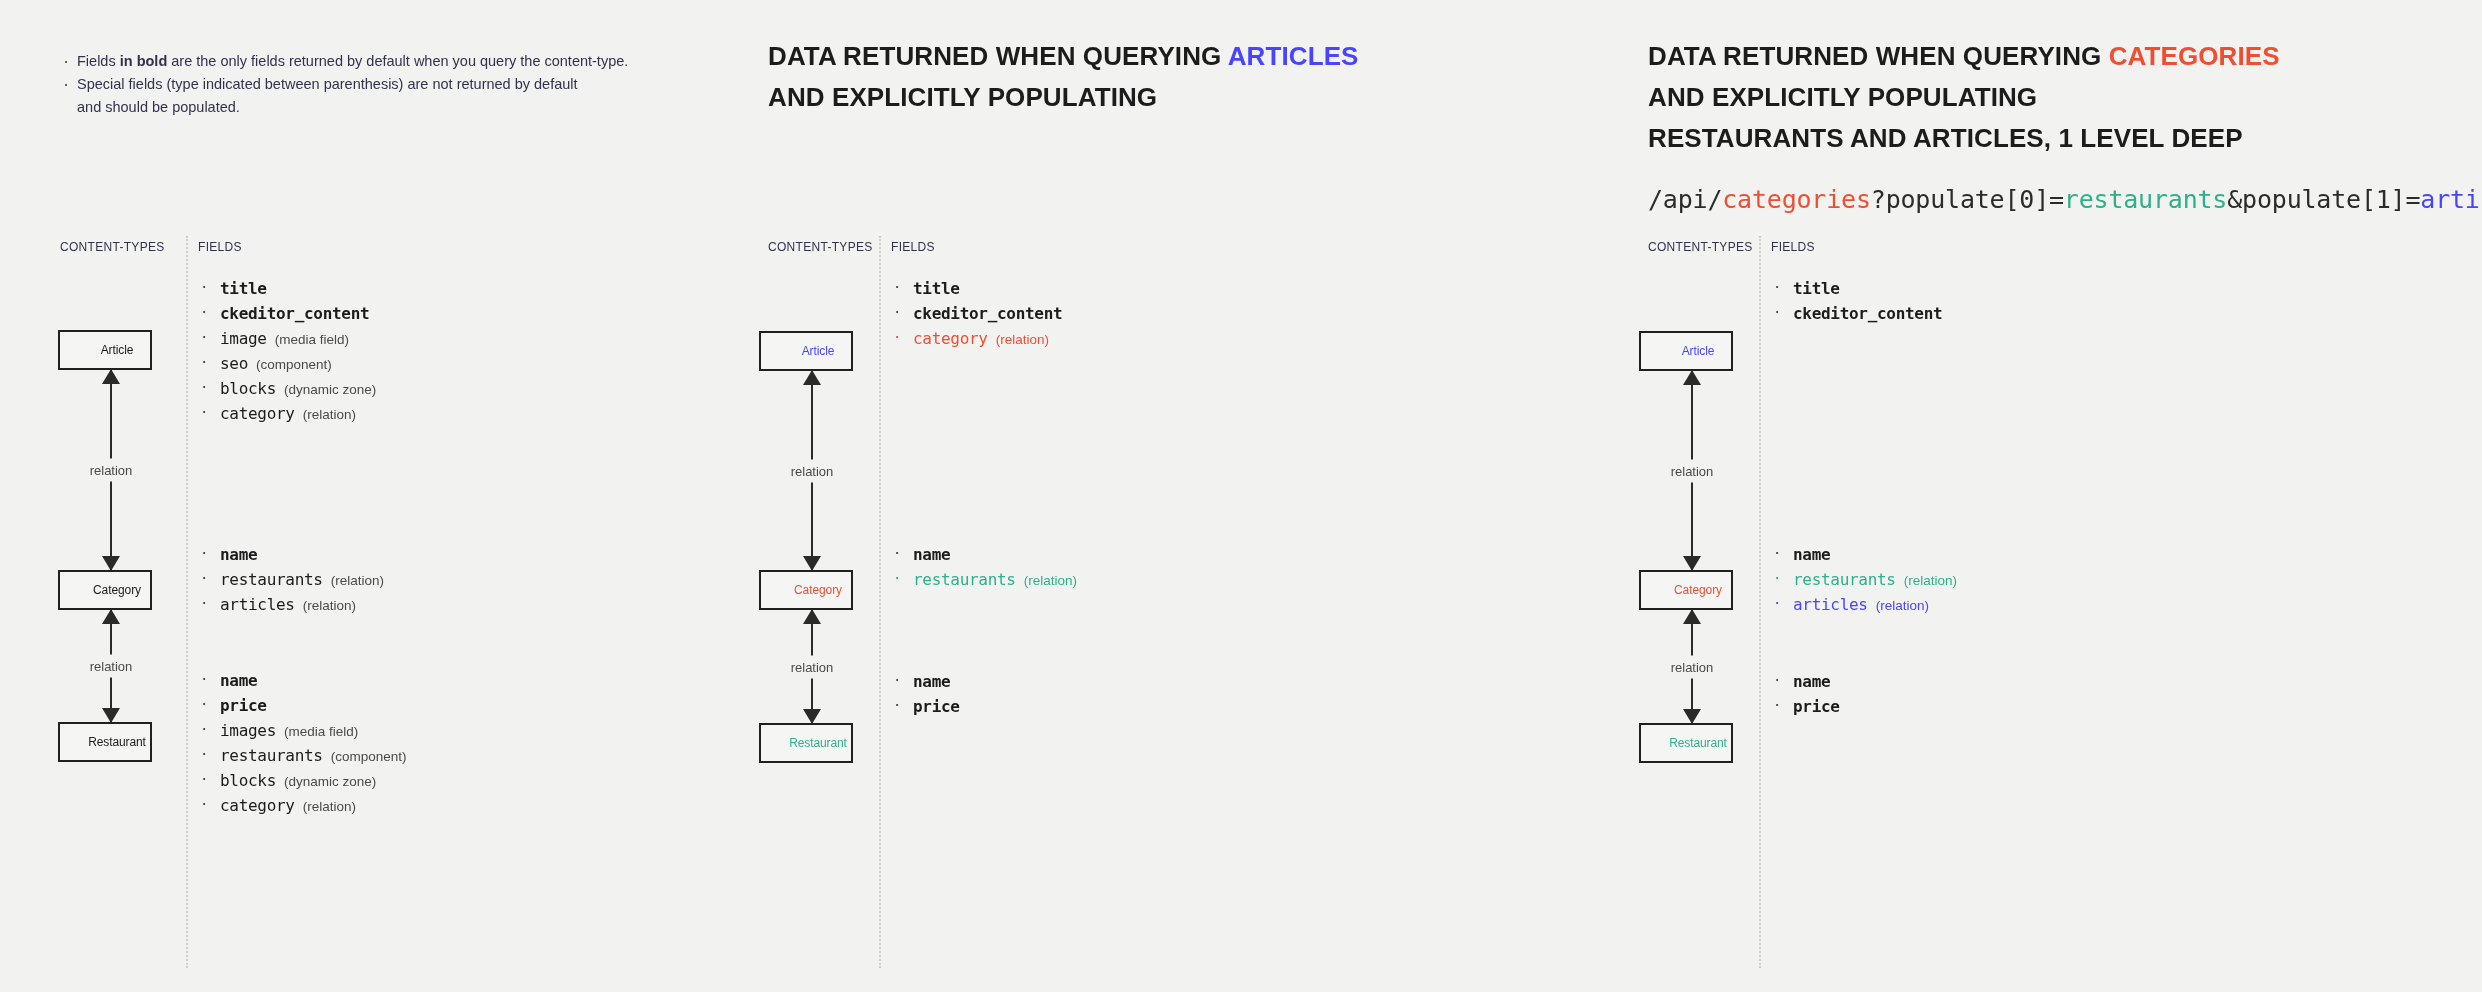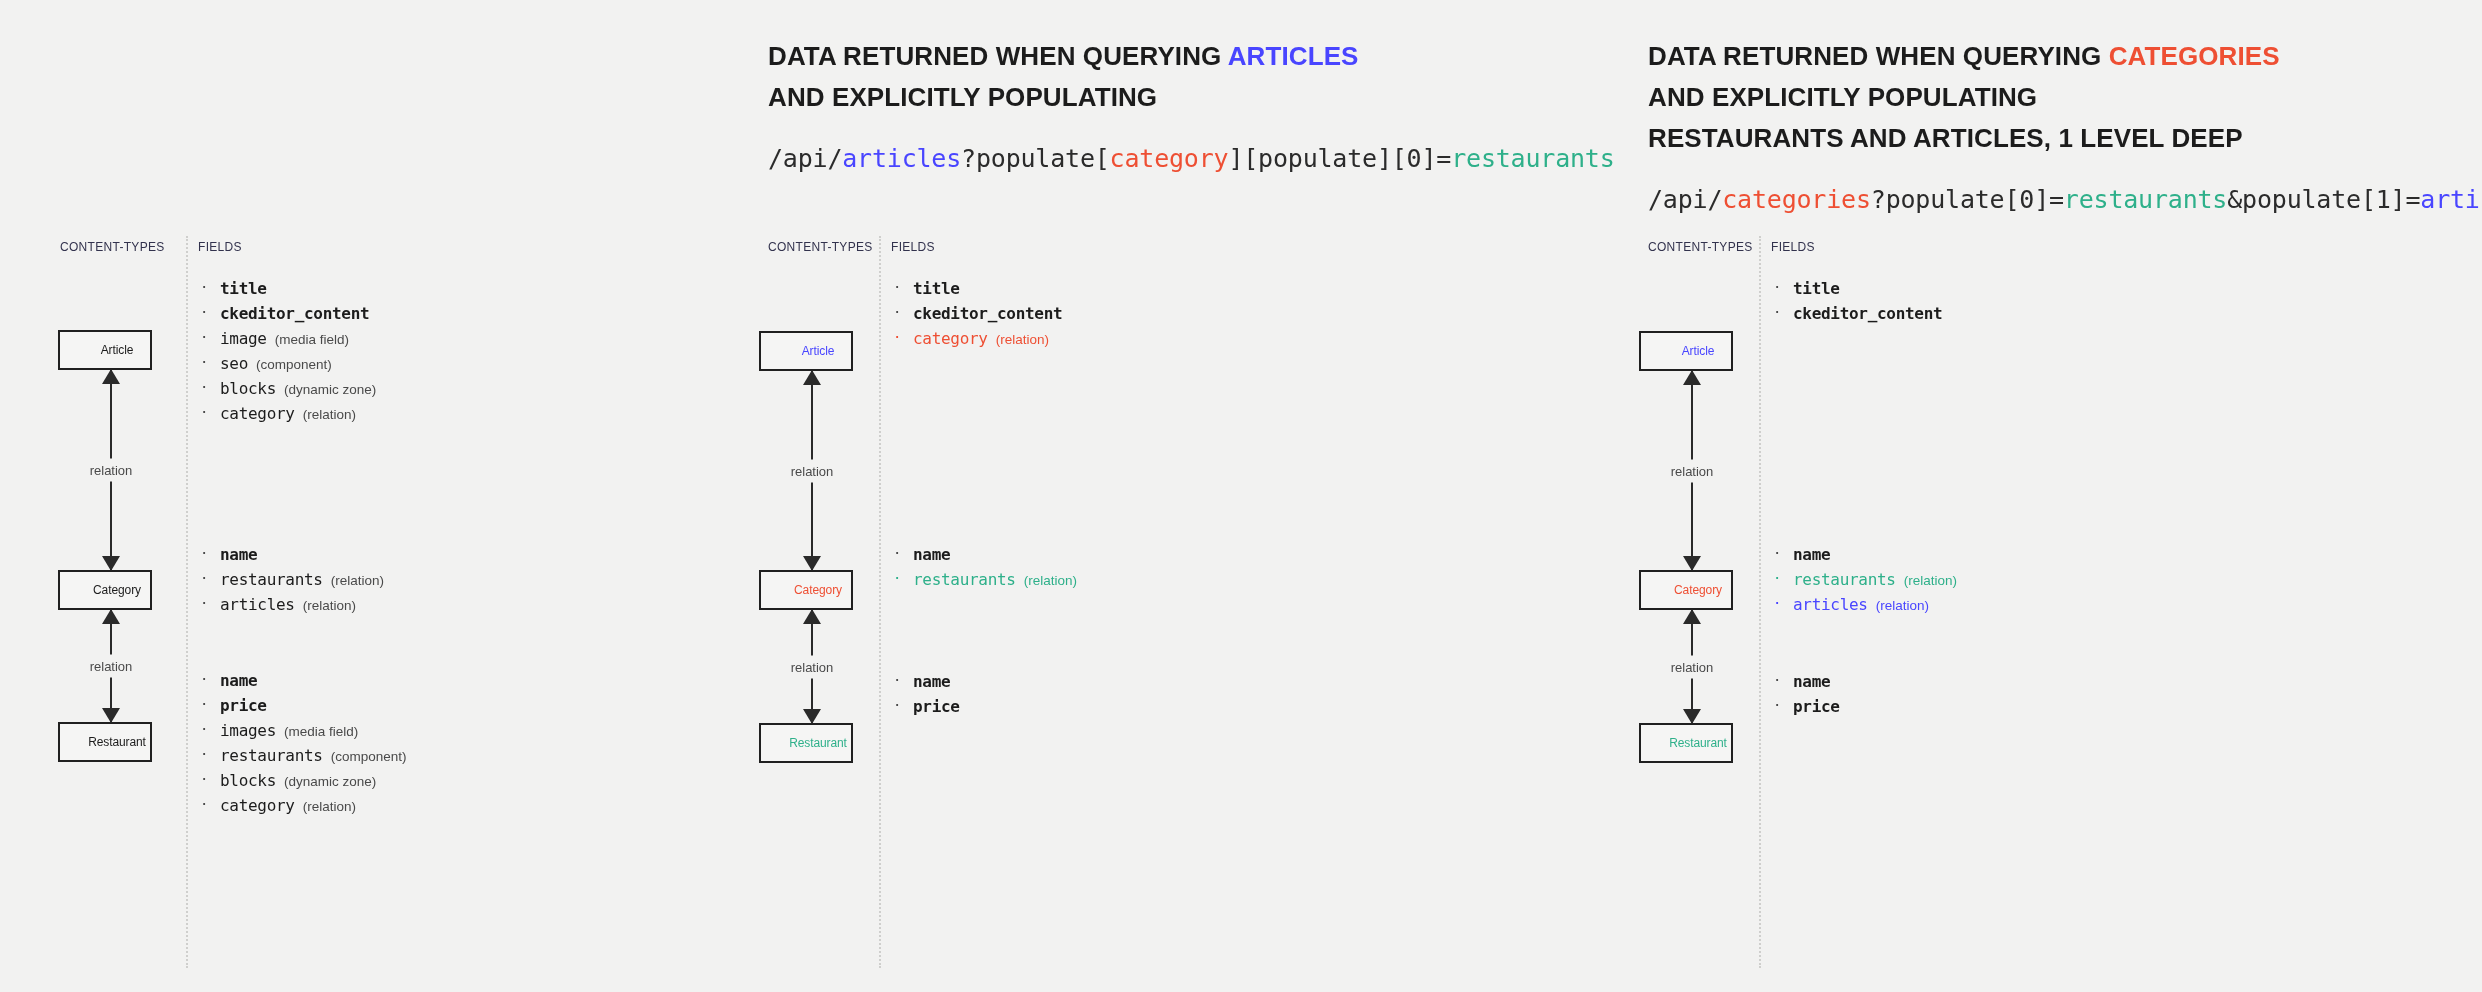--- a/index.html
+++ b/index.html
@@ -219,20 +219,25 @@
   li.c-blue::before { color: #4945ff; }
   li.c-blue .fname, li.c-blue .ftype  { color: #4945ff; }
 </style>
 </head>
 <body>
 
 <div class="board">
 
   <section class="panel panel-1">
     <div class="panel-head">
+      <ul class="notes">
+        <li><span>Fields </span><b>in bold</b><span> are the only fields returned by default when you query the content-type.</span></li>
+        <li>Special fields (type indicated between parenthesis) are not returned by default
+and should be populated.</li>
+      </ul>
     </div>
 
     <div class="col-labels">
       <span class="col-label" style="left:60px;">CONTENT-TYPES</span>
       <span class="col-label" style="left:198px;">FIELDS</span>
     </div>
     <div class="dotted-divider" style="left:186px;"></div>
 
     <div class="diagram">
 
@@ -271,21 +276,20 @@
           <li><span class="fname">restaurants</span><span class="ftype">(component)</span></li>
           <li><span class="fname">blocks</span><span class="ftype">(dynamic zone)</span></li>
           <li><span class="fname">category</span><span class="ftype">(relation)</span></li>
         </ul>
     </div>
   </section>
 
   <section class="panel panel-2">
     <div class="panel-head">
       <h2 class="panel-title"><span>DATA RETURNED WHEN QUERYING </span><span class="accent-blue">ARTICLES</span><br><span>AND EXPLICITLY POPULATING</span><br></h2>
-      <div class="api-line"><span>/api/</span><span class="c-blue">articles</span><span>?populate[</span><span class="c-red">category</span><span>][populate][0]=</span><span class="c-teal">restaurants</span></div>
     </div>
 
     <div class="col-labels">
       <span class="col-label" style="left:40px;">CONTENT-TYPES</span>
       <span class="col-label" style="left:163px;">FIELDS</span>
     </div>
     <div class="dotted-divider" style="left:151px;"></div>
 
     <div class="diagram">
       <div class="node t-blue" style="left:31px; top:95px;">Article</div>

